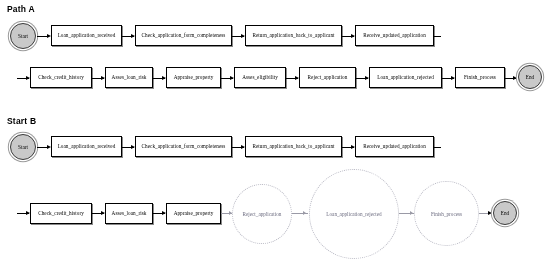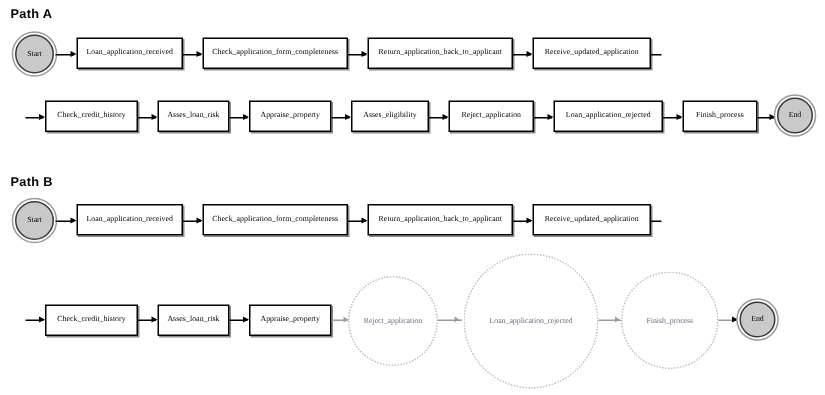--- a/index.html
+++ b/index.html
@@ -162,21 +162,21 @@
   <div class="edge" style="left:442px; top:78px; width:12px;"></div>
   <div class="arrowhead" style="left:451px; top:75.5px;"></div>
 
   <div class="node-rect" style="left:455px; top:67px; width:50px; height:21px;">Finish_process</div>
 
   <div class="edge" style="left:505px; top:78px; width:11px;"></div>
   <div class="arrowhead" style="left:513px; top:75.5px;"></div>
 
   <div class="node-terminal" style="left:518px; top:65px; width:24px; height:24px;">End</div>
 
-  <div class="path-label" style="left:7px; top:116px;">Path B</div>
+  <div class="path-label" style="left:7px; top:116px;">Start B</div>
 
   <div class="node-terminal" style="left:10px; top:134px; width:26px; height:26px;">Start</div>
 
   <div class="edge" style="left:37px; top:147px; width:12px;"></div>
   <div class="arrowhead" style="left:47px; top:144.5px;"></div>
 
   <div class="node-rect" style="left:51px; top:136px; width:71px; height:21px;">Loan_application_received</div>
 
   <div class="edge" style="left:122px; top:147px; width:12px;"></div>
   <div class="arrowhead" style="left:131px; top:144.5px;"></div>

